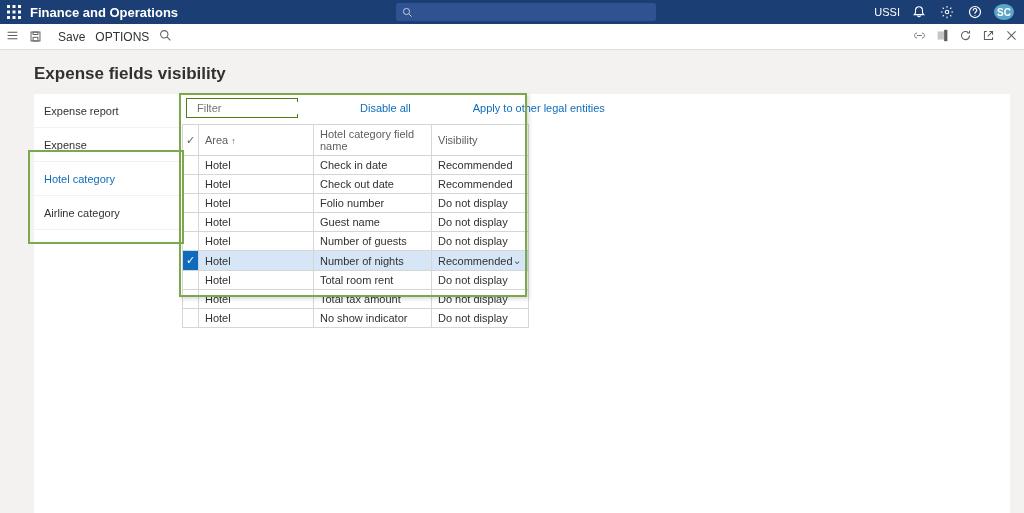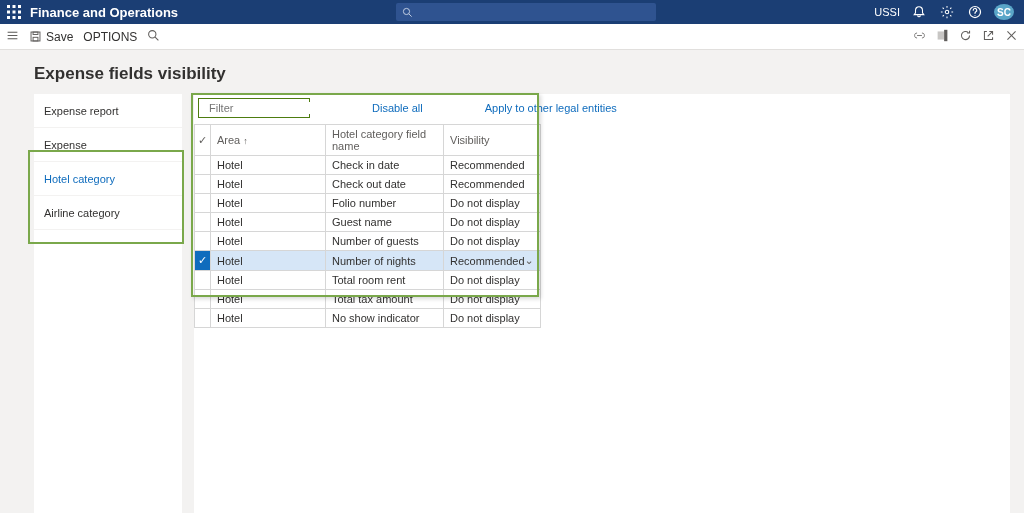--- a/index.html
+++ b/index.html
@@ -67,21 +67,21 @@
   .actionbar svg { width:13px; height:13px; }
 
   .page {
     padding: 14px 14px 0 34px;
     position: relative;
     height: calc(513px - 24px - 26px);
   }
   .page-title {
     font-size: 17px; font-weight: 600; margin-bottom: 10px;
   }
-  .layout { display:flex; gap:12px; height: calc(100% - 30px); }
+  .layout { display:flex; gap:0; height: calc(100% - 30px); }
 
   .sidenav {
     width: 148px;
     background: #fff;
   }
   .sidenav-item {
     height: 34px;
     padding: 0 10px;
     display:flex; align-items:center;
     font-size: 11px;
@@ -204,21 +204,21 @@
 
 <div class="actionbar">
   <div class="left">
     <span class="ico">
       <svg viewBox="0 0 16 16" stroke="currentColor" stroke-width="1.3">
           <line x1="2" y1="4" x2="14" y2="4"></line>
           <line x1="2" y1="8" x2="14" y2="8"></line>
           <line x1="2" y1="12" x2="14" y2="12"></line>
         </svg>
     </span>
-    <span style="display:flex;align-items:center;gap:4px;">
+    <span style="display:flex;align-items:center;gap:16px;">
       <svg viewBox="0 0 16 16" fill="none" stroke="#605e5c" stroke-width="1.2">
           <rect x="2.5" y="2.5" width="11" height="11"></rect>
           <rect x="5" y="2.5" width="6" height="3"></rect>
           <rect x="5" y="9" width="6" height="4.5"></rect>
         </svg>
       <span>Save</span>
     </span>
     <span>OPTIONS</span>
     <span class="ico">
       <svg viewBox="0 0 16 16" fill="none" stroke="currentColor" stroke-width="1.3">

